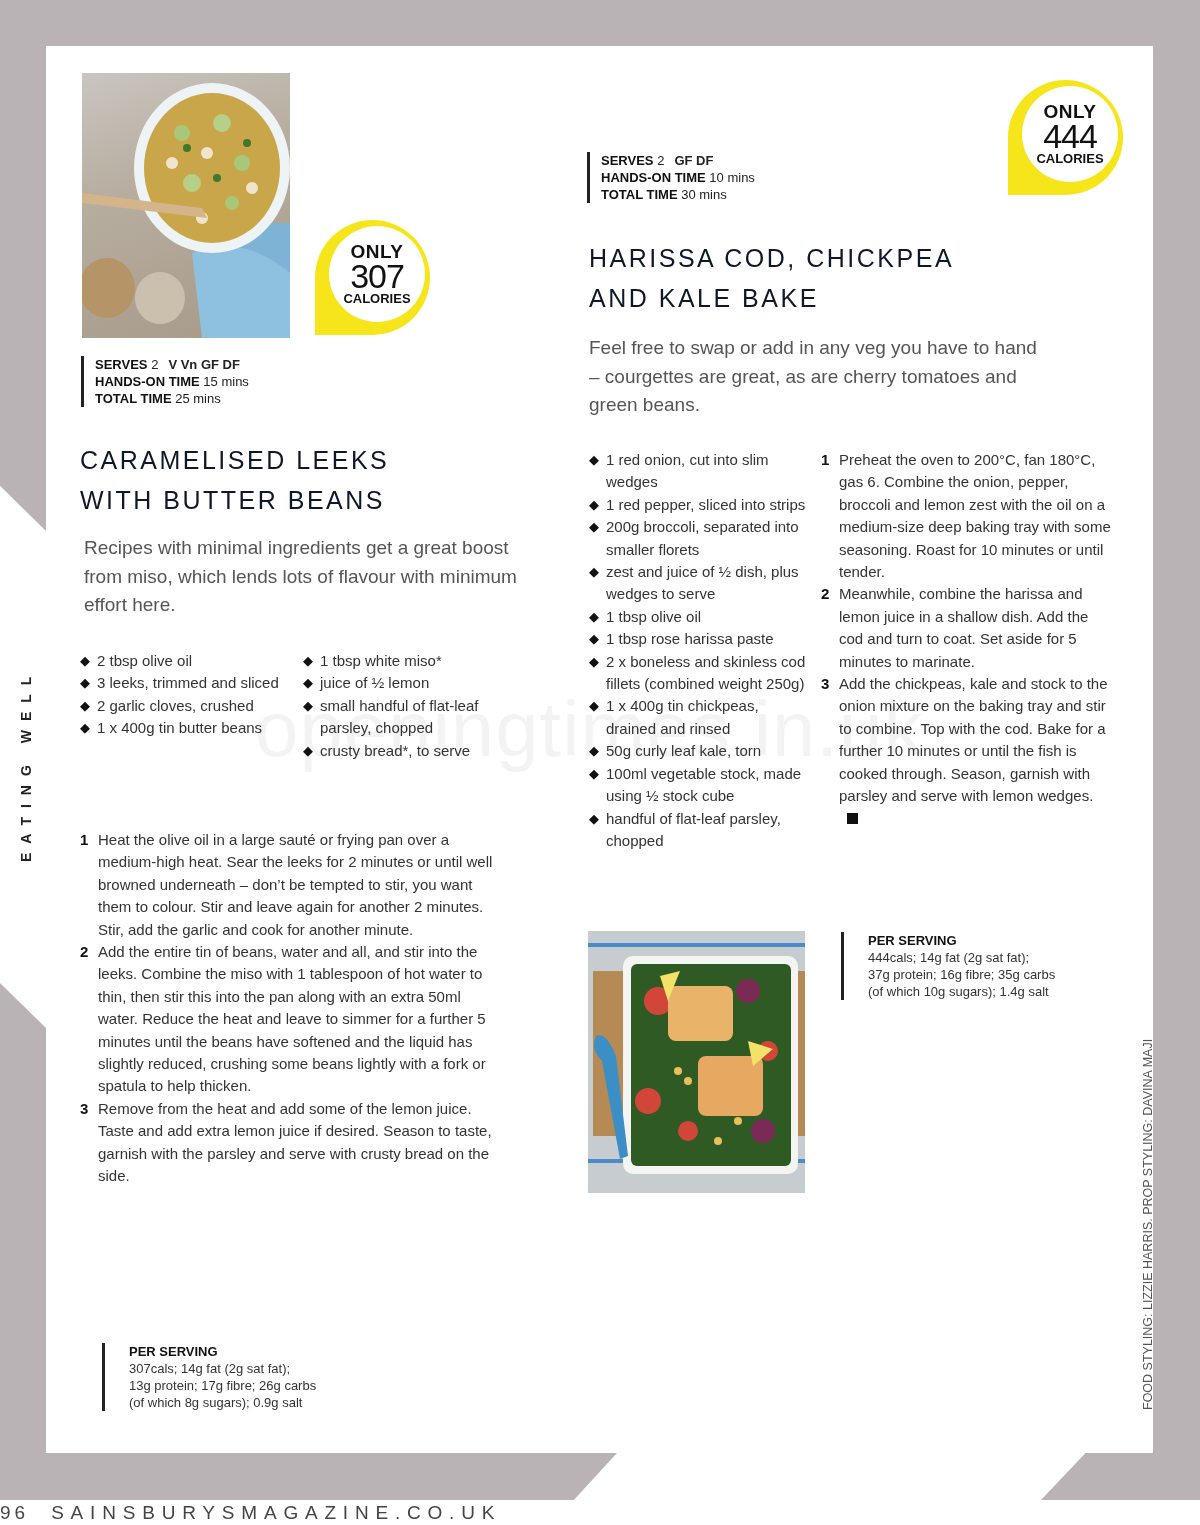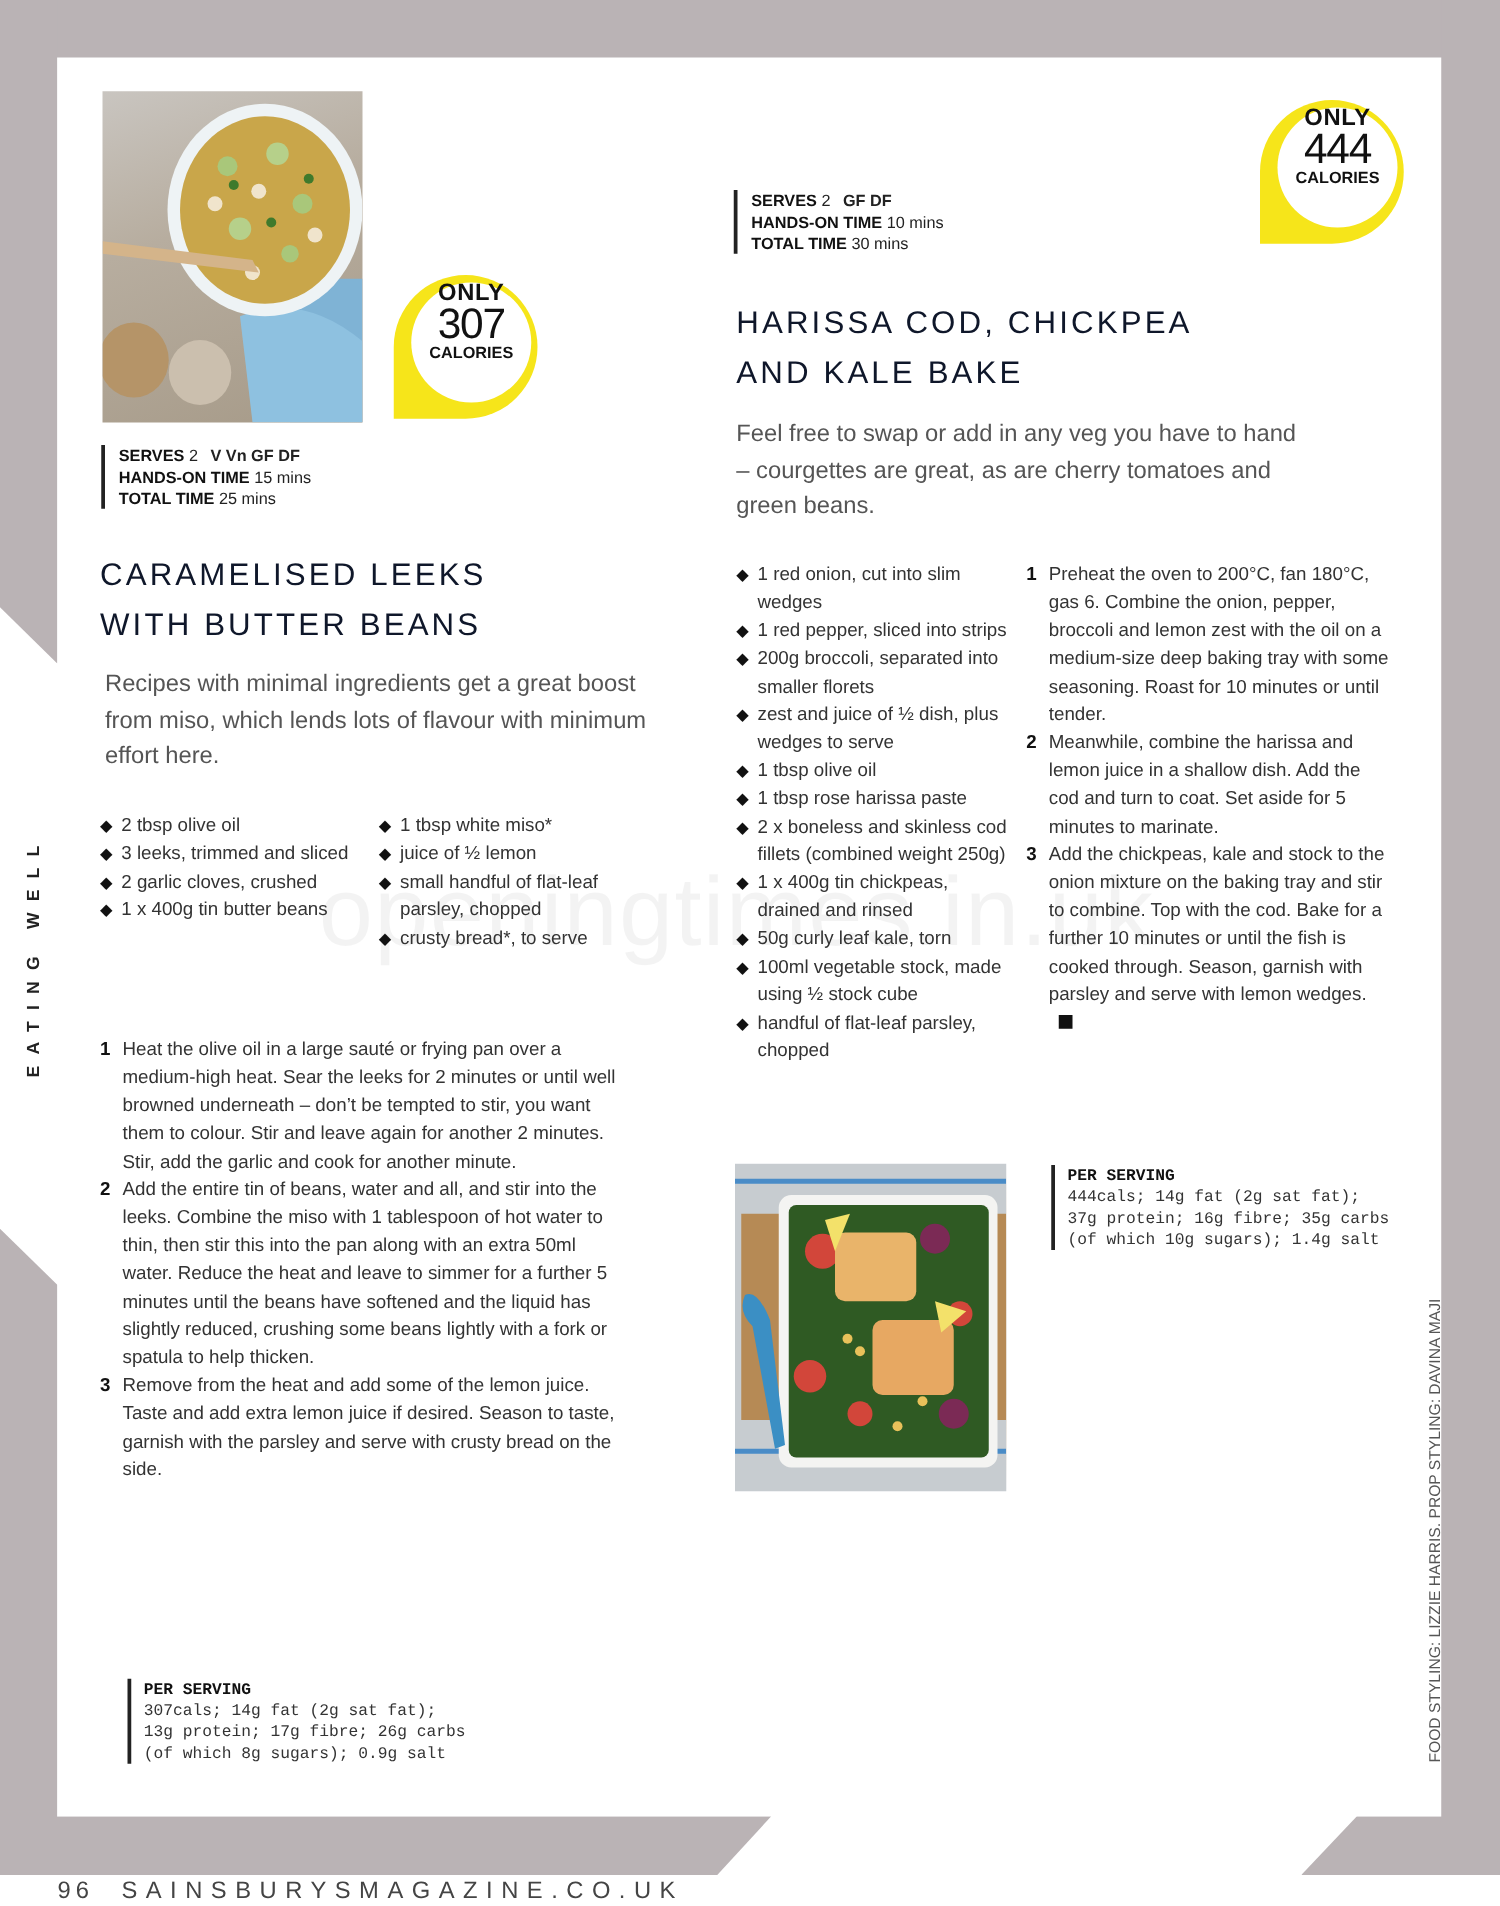--- a/index.html
+++ b/index.html
@@ -15,21 +15,21 @@
   .photo { position:absolute; overflow:hidden; }
   .photo1 { left:82px; top:73px; width:208px; height:265px;
             background: linear-gradient(160deg,#c9c5c0 0%,#b7ad9f 40%,#a69a88 100%); }
   .photo2 { left:588px; top:931px; width:217px; height:262px;
             background: linear-gradient(180deg,#cfd3d6 0%, #b9a382 30%, #a58a60 70%, #c6cbd0 100%); }
 
   
   .badge { position:absolute; width:115px; height:115px; background:#f6e51a;
            border-radius:58px 58px 58px 0; }
   .badge .inner { position:absolute; left:14px; top:6px; width:96px; height:96px; background:#fff;
-                  border-radius:50%; display:flex; flex-direction:column; align-items:center; }
+                  border-radius:50%; display:flex; flex-direction:column; align-items:center; justify-content:center; }
   .badge .only { font-weight:bold; font-size:19px; line-height:18px; letter-spacing:0.5px; color:#111; }
   .badge .num { font-size:34px; line-height:30px; color:#111; letter-spacing:-1px; }
   .badge .cal { font-weight:bold; font-size:13px; line-height:15px; color:#111; }
 
   
   .meta { position:absolute; border-left:3px solid #222; padding-left:11px; font-size:13px; line-height:17px; color:#222; }
   .meta b { font-weight:bold; color:#111;margin-top:27px; }
   .meta .tags { margin-left:10px; font-weight:bold; }
 
   .title { position:absolute; font-size:25px; line-height:40px; letter-spacing:2.5px; color:#0f172a; font-weight:normal; }
@@ -38,29 +38,29 @@
   ul.ing { list-style:none; margin:0; padding:0; position:absolute; font-size:15px; line-height:22.4px; color:#333; }
   ul.ing li { position:relative; padding-left:17px; }
   ul.ing li .dia { position:absolute; left:0; top:0; font-size:13px; color:#111; }
 
   ol.method { list-style:none; margin:0; padding:0; position:absolute; font-size:15px; line-height:22.4px; color:#333; }
   ol.method li { position:relative; padding-left:18px; }
   ol.method li .n { position:absolute; left:0; top:0; font-weight:bold; color:#111; }
   .note { font-style:italic; }
   .endmark { display:inline-block; width:11px; height:11px; background:#111; margin-left:8px; vertical-align:0px; }
 
-  .nutri { position:absolute; border-left:3px solid #222; padding-left:10px; font-size:13px; line-height:17px; color:#333;font-family:Liberation Mono, monospace; }
+  .nutri { position:absolute; border-left:3px solid #222; padding-left:24px; font-size:13px; line-height:17px; color:#333; }
   .nutri .h { font-weight:bold; color:#111; }
 
   .sideword { position:absolute; left:18px; top:862px; transform-origin:0 0; transform:rotate(-90deg);
               font-size:14px; letter-spacing:9px; font-weight:bold; color:#222; white-space:nowrap; }
   .credits { position:absolute; left:1141px; top:1410px; transform-origin:0 0; transform:rotate(-90deg);
              font-size:12.5px; color:#555; white-space:nowrap; }
   .footer { position:absolute; left:0; top:1502px; font-size:19px; letter-spacing:6.8px; color:#444; white-space:nowrap; }
-  .footer .pg { margin-right:22px; letter-spacing:4px;padding-left:46px; }
+  .footer .pg { margin-right:22px; letter-spacing:4px; }
 </style>
 </head>
 <body>
 
 <div class="frame" style="left:0;top:0;width:1200px;height:46px;"></div>
 <div class="frame" style="left:1153px;top:0;width:47px;height:1500px;"></div>
 <div class="frame" style="left:0;top:0;width:46px;height:531px;clip-path:polygon(0 0,100% 0,100% 100%,0 91.5%);"></div>
 <div class="frame" style="left:0;top:983px;width:46px;height:517px;clip-path:polygon(0 0,100% 8.7%,100% 100%,0 100%);"></div>
 <div class="frame" style="left:0;top:1453px;width:617px;height:47px;clip-path:polygon(0 0,100% 0,93% 100%,0 100%);"></div>
 <div class="frame" style="left:1041px;top:1453px;width:159px;height:47px;clip-path:polygon(28% 0,100% 0,100% 100%,0 100%);"></div>

